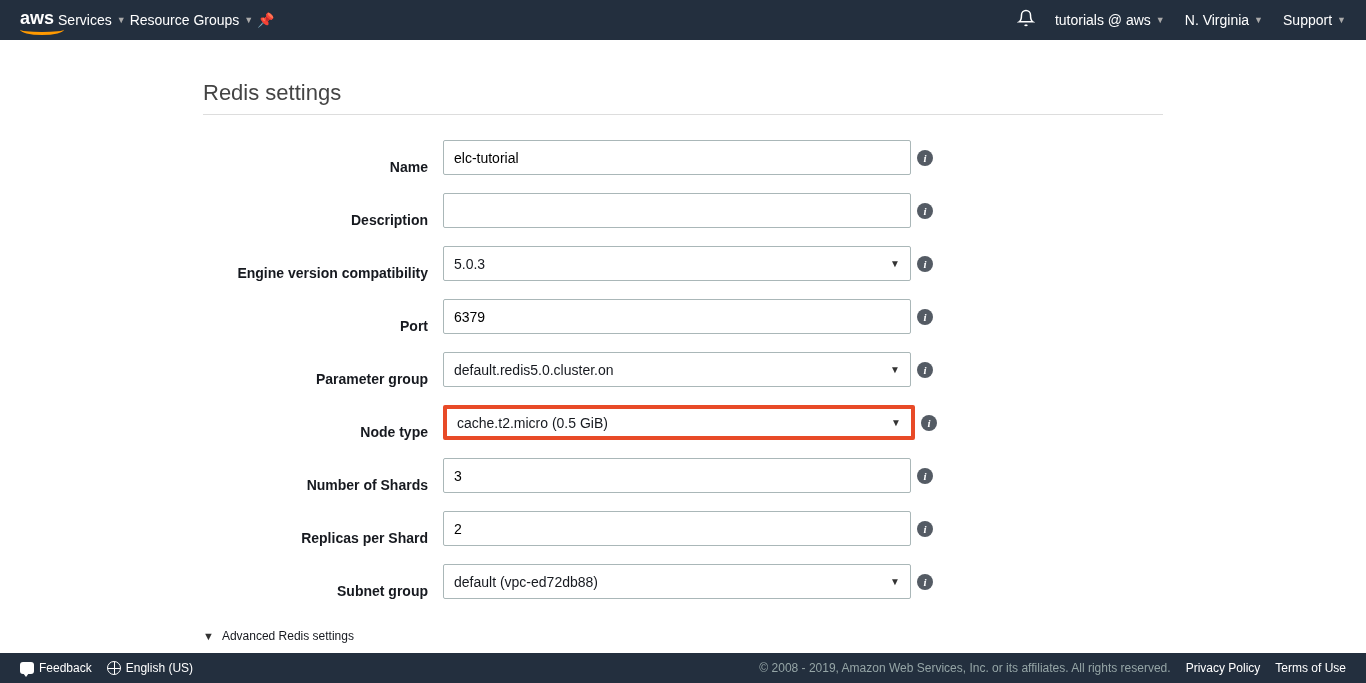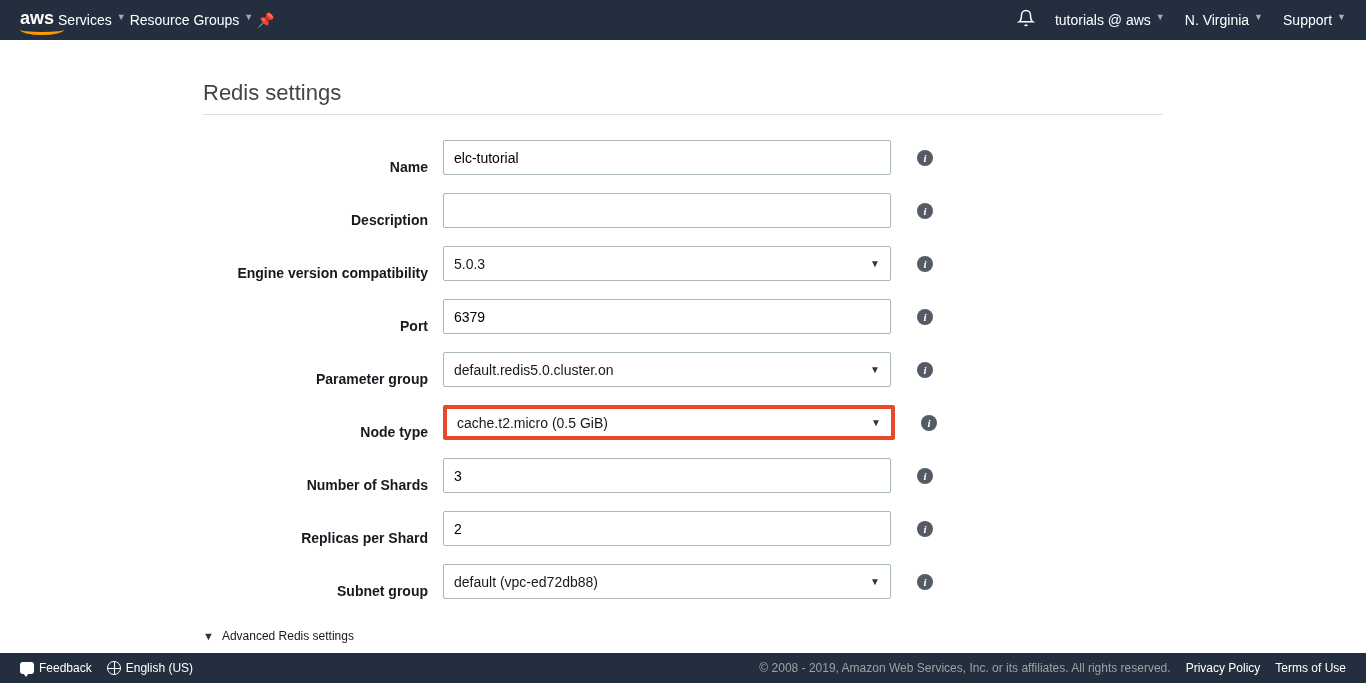--- a/index.html
+++ b/index.html
@@ -2,29 +2,29 @@
 <html><head>
   <meta charset="utf-8">
   <style>
     * { box-sizing: border-box; margin: 0; padding: 0; }
     body { font-family: "Amazon Ember", "Helvetica Neue", Arial, sans-serif; font-size: 14px; color: #16191f; background: #fff; }
     .topnav { background: #232f3e; height: 40px; display: flex; align-items: center; padding: 0 20px; justify-content: space-between; }
     .topnav-left { display: flex; align-items: center; gap: 4px; }
     .topnav-right { display: flex; align-items: center; gap: 20px; }
     .aws-logo { color: #fff; font-weight: bold; font-size: 18px; position: relative; padding-bottom: 3px; }
     .aws-logo::after { content: ""; display: block; width: 44px; height: 8px; background: none; border-bottom: 3px solid #ff9900; border-radius: 0 0 50% 50%; position: absolute; bottom: -3px; left: 0; }
-    .nav-item { color: #fff; font-size: 14px; cursor: pointer; display: flex; align-items: flex-start; gap: 5px; }
+    .nav-item { color: #fff; font-size: 14px; cursor: pointer; display: flex; align-items: center; gap: 5px; }
     .nav-item .caret { font-size: 9px; color: #aaa; }
     .pin-icon { color: #fff; font-size: 14px; }
     .bell-icon { color: #fff; font-size: 16px; }
     .content { max-width: 1000px; margin: 0 auto; padding: 40px 20px 20px 20px; }
     .section-title { font-size: 22px; color: #444; font-weight: 400; padding-bottom: 8px; border-bottom: 1px solid #ddd; margin-bottom: 25px; }
     .form-row { display: flex; align-items: flex-end; margin-bottom: 18px; }
     .form-label { width: 240px; text-align: right; font-weight: 700; font-size: 14px; color: #16191f; padding-right: 15px; }
-    .form-control-wrap { flex: 1; display: flex; align-items: center; gap: 26px; max-width: 490px; }
+    .form-control-wrap { flex: 1; display: flex; align-items: center; gap: 6px; max-width: 490px; }
     .form-control { flex: 1; height: 35px; border: 1px solid #aab7b8; border-radius: 2px; padding: 0 10px; font-size: 14px; background: #fff; }
     .form-select { flex: 1; height: 35px; border: 1px solid #aab7b8; border-radius: 2px; padding: 0 10px; font-size: 14px; background: #fff; display: flex; align-items: center; justify-content: space-between; cursor: pointer; }
     .form-select .sel-caret { font-size: 10px; color: #333; }
     .info-icon { width: 16px; height: 16px; border-radius: 50%; background: #545b64; color: #fff; font-size: 11px; font-weight: bold; display: flex; align-items: center; justify-content: center; font-style: italic; font-family: Georgia, serif; }
     .highlighted { border: 4px solid #e84a27 !important; border-radius: 2px; }
     .form-row.hl .form-control-wrap { max-width: 494px; }
     .adv-row { display: flex; align-items: center; gap: 8px; margin-top: 30px; }
     .adv-row .tri { font-size: 11px; color: #333; }
     .adv-title { font-size: 12px; color: #16191f; }
     .footer { background: #232f3e; height: 30px; display: flex; align-items: center; justify-content: space-between; padding: 0 20px; font-size: 12px; position: fixed; bottom: 0; left: 0; right: 0; }

